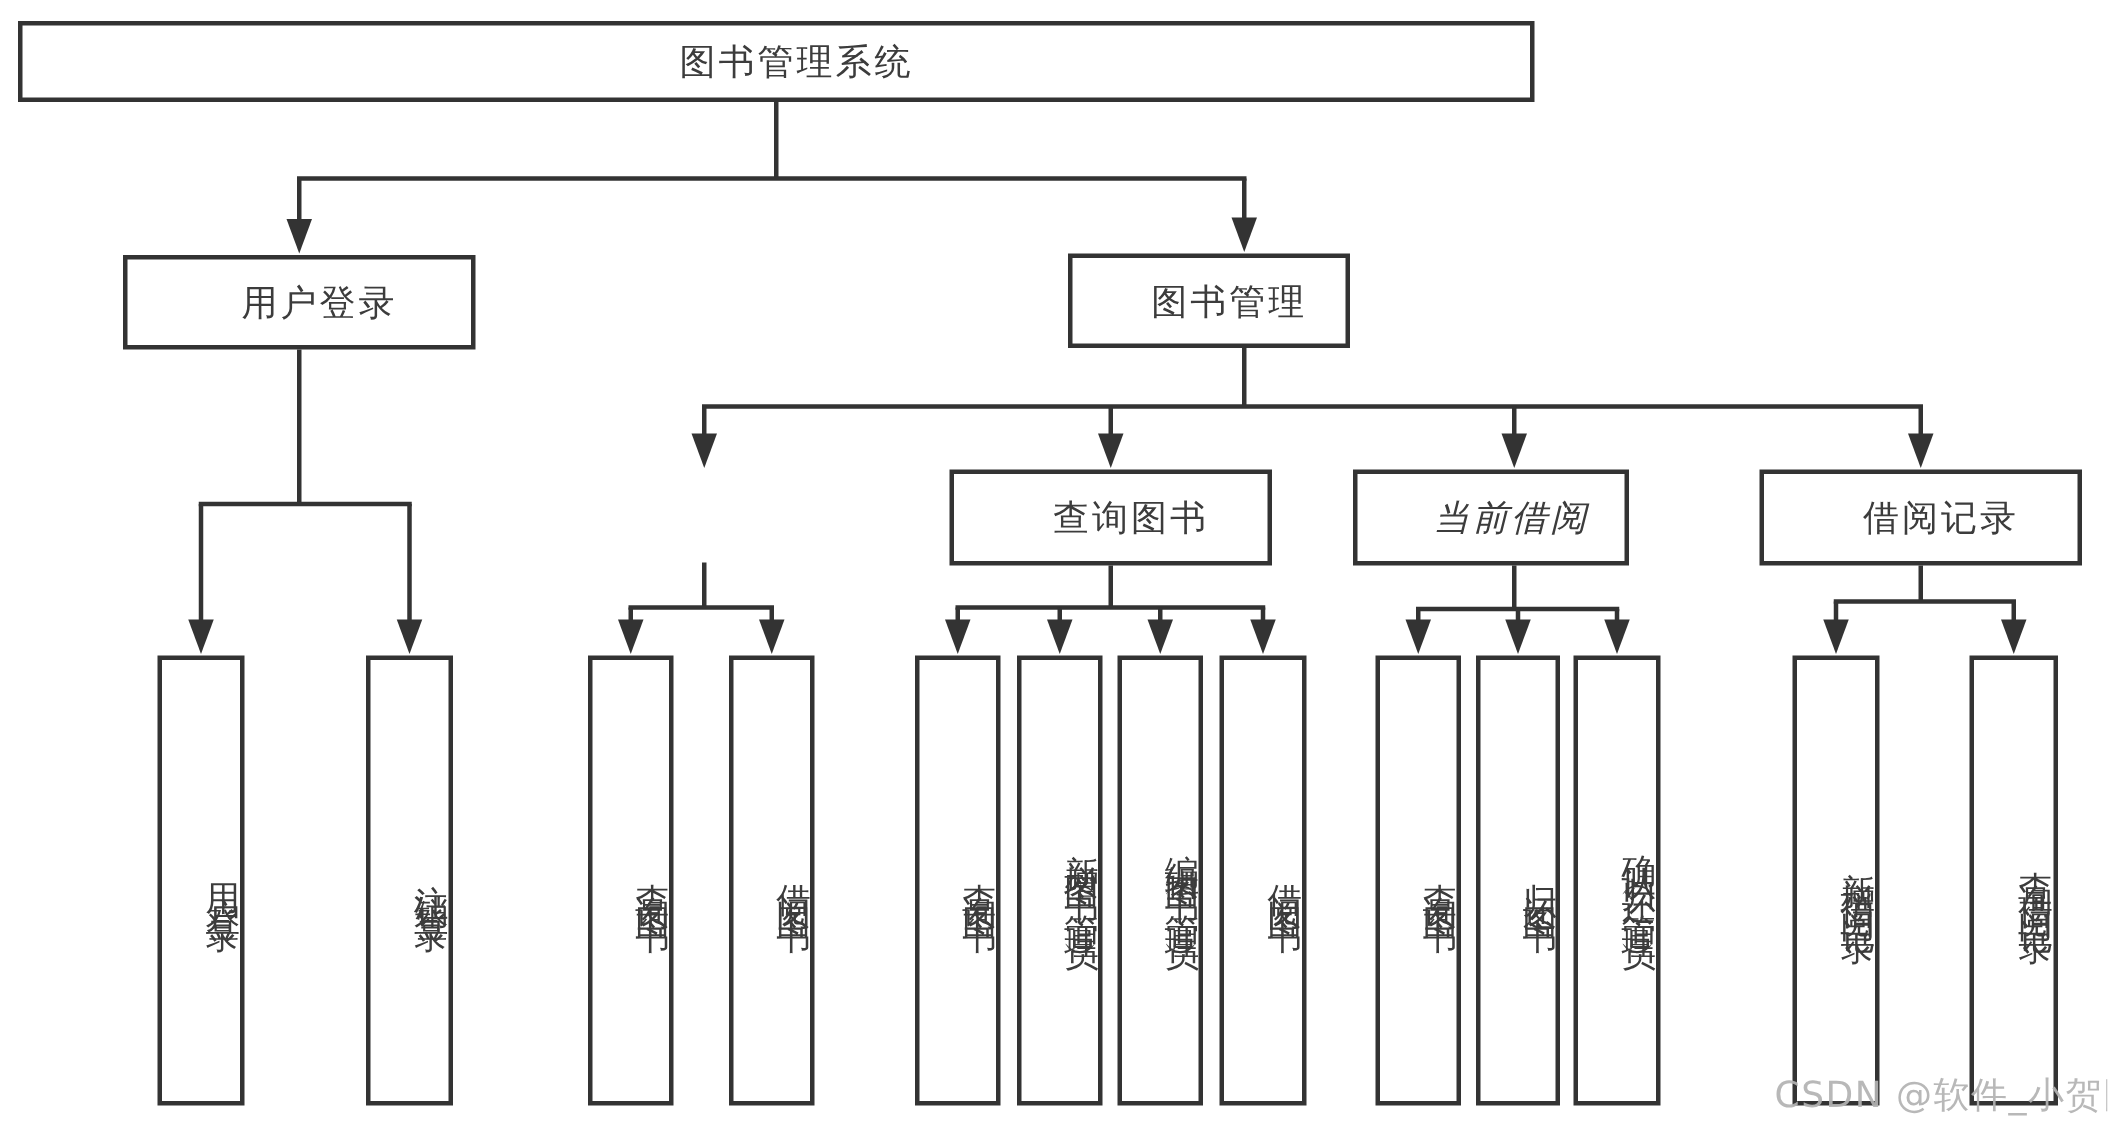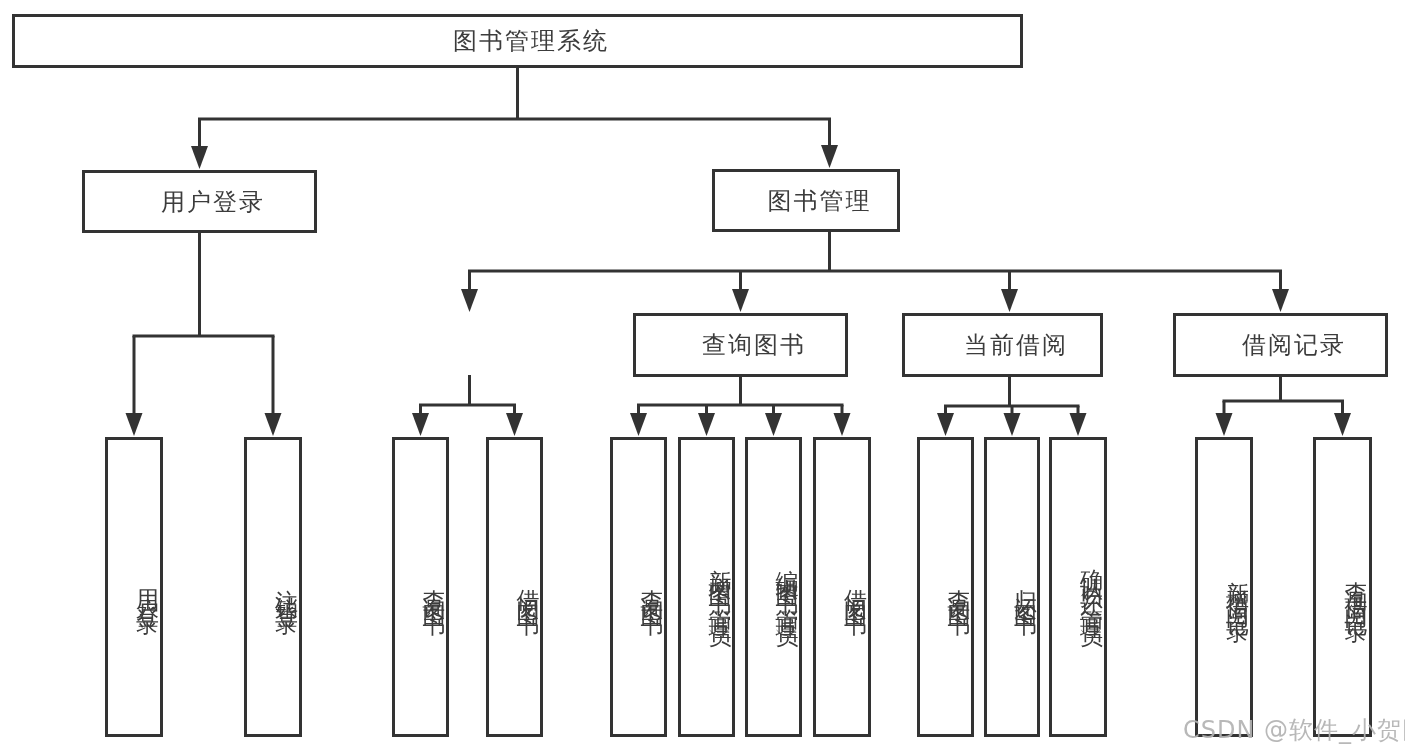--- a/index.html
+++ b/index.html
@@ -122,21 +122,21 @@
     </div>
     <div class="node" style="left: 82px; top: 170px; width: 235px; height: 63px;">
       <span class="node-label">用户登录</span>
     </div>
     <div class="node" style="left: 712px; top: 169px; width: 188px; height: 63px;">
       <span class="node-label">图书管理</span>
     </div>
     <div class="node" style="left: 633px; top: 313px; width: 215px; height: 64px;">
       <span class="node-label">查询图书</span>
     </div>
-    <div class="node" style="left: 902px; top: 313px; width: 201px; height: 64px;">
+    <div class="node" style="left: 902px; top: 313px; width: 184px; height: 64px; font-style: italic;">
       <span class="node-label">当前借阅</span>
     </div>
     <div class="node" style="left: 1173px; top: 313px; width: 215px; height: 64px;">
       <span class="node-label">借阅记录</span>
     </div>
     <div class="node vertical" style="left: 105px; top: 437px; width: 58px; height: 300px;">
       <span class="node-label">用户登录</span>
     </div>
     <div class="node vertical" style="left: 244px; top: 437px; width: 58px; height: 300px;">
       <span class="node-label">注销登录</span>

